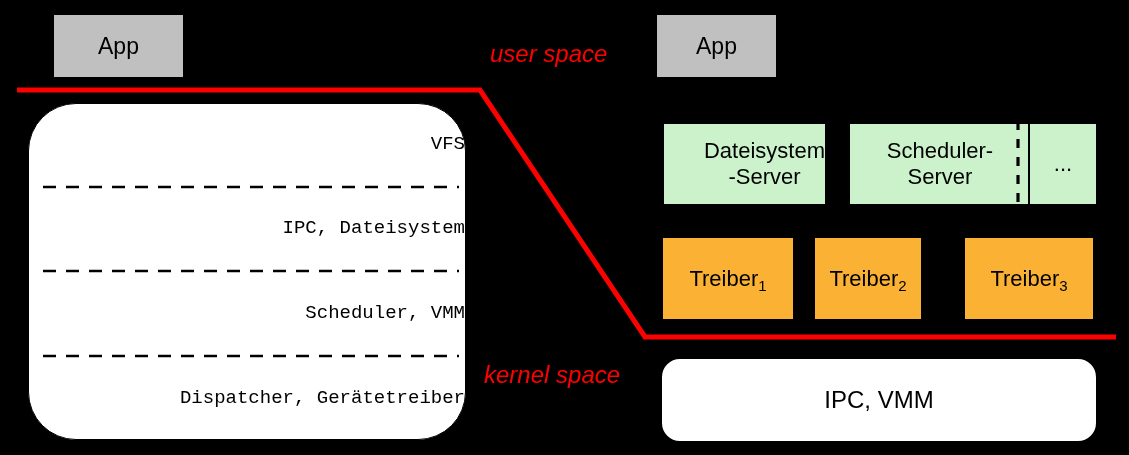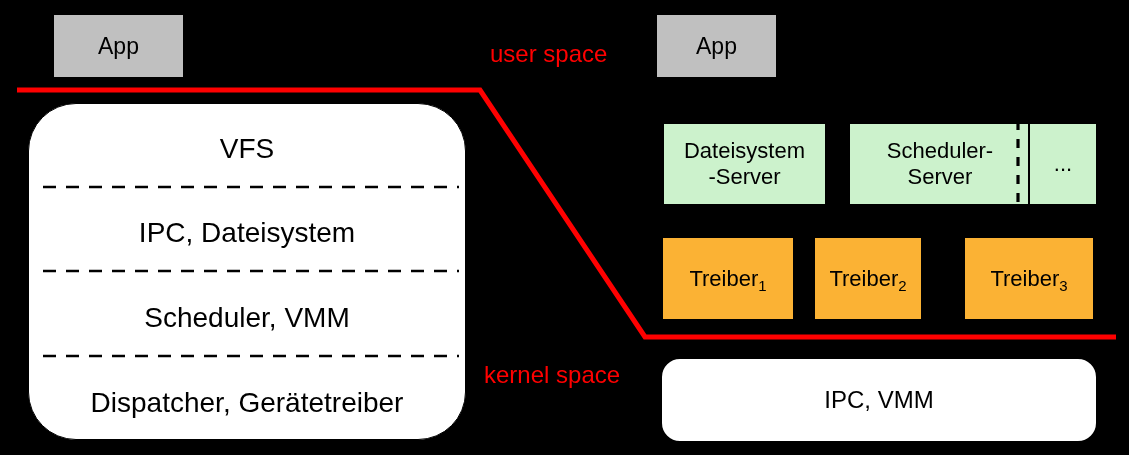--- a/index.html
+++ b/index.html
@@ -32,23 +32,24 @@
   }
   .mono-kernel-box {
     background: #ffffff;
     border: 1.6px solid #000000;
     border-radius: 48px;
   }
   .layer-label {
     position: absolute;
     left: 0;
     width: 100%;
-    text-align: center;
-    font-size: 28px;
+    text-align: right;
+    font-size: 19px;
     color: #000000;
+    font-family: Liberation Mono, monospace;
   }
   .server-box {
     background: #ccf2cc;
     font-size: 22px;
     line-height: 26px;
   }
   .driver-box {
     background: #fbb234;
     font-size: 22px;
   }
@@ -57,20 +58,21 @@
     line-height: 0;
   }
   .micro-kernel-box {
     background: #ffffff;
     border-radius: 20px;
     font-size: 24px;
   }
   .space-label {
     position: absolute;
     color: #ff0000;
+    font-style: italic;
     font-size: 24px;
     white-space: nowrap;
   }
   #line-overlay {
     position: absolute;
     left: 0;
     top: 0;
     width: 1129px;
     height: 455px;
     pointer-events: none;
@@ -92,21 +94,21 @@
     <div class="layer-label" style="top:283px;">Dispatcher, Gerätetreiber</div>
   </div>
 
   <div class="space-label" style="left:490px; top:40px;">user space</div>
   <div class="space-label" style="left:484px; top:361px;">kernel space</div>
 
   <div class="box app-box" style="left:655px; top:13px; width:123px; height:66px;">
     <span>App</span>
   </div>
 
-  <div class="box server-box" style="left:662px; top:122px; width:165px; height:84px;">
+  <div class="box server-box" style="left:662px; top:122px; width:165px; height:84px;justify-content:flex-end;">
     <span>
       <span>Dateisystem</span><br>
       <span>-Server</span>
     </span>
   </div>
   <div class="box server-box" style="left:848px; top:122px; width:184px; height:84px;">
     <span>
       <span>Scheduler-</span><br>
       <span>Server</span>
     </span>

